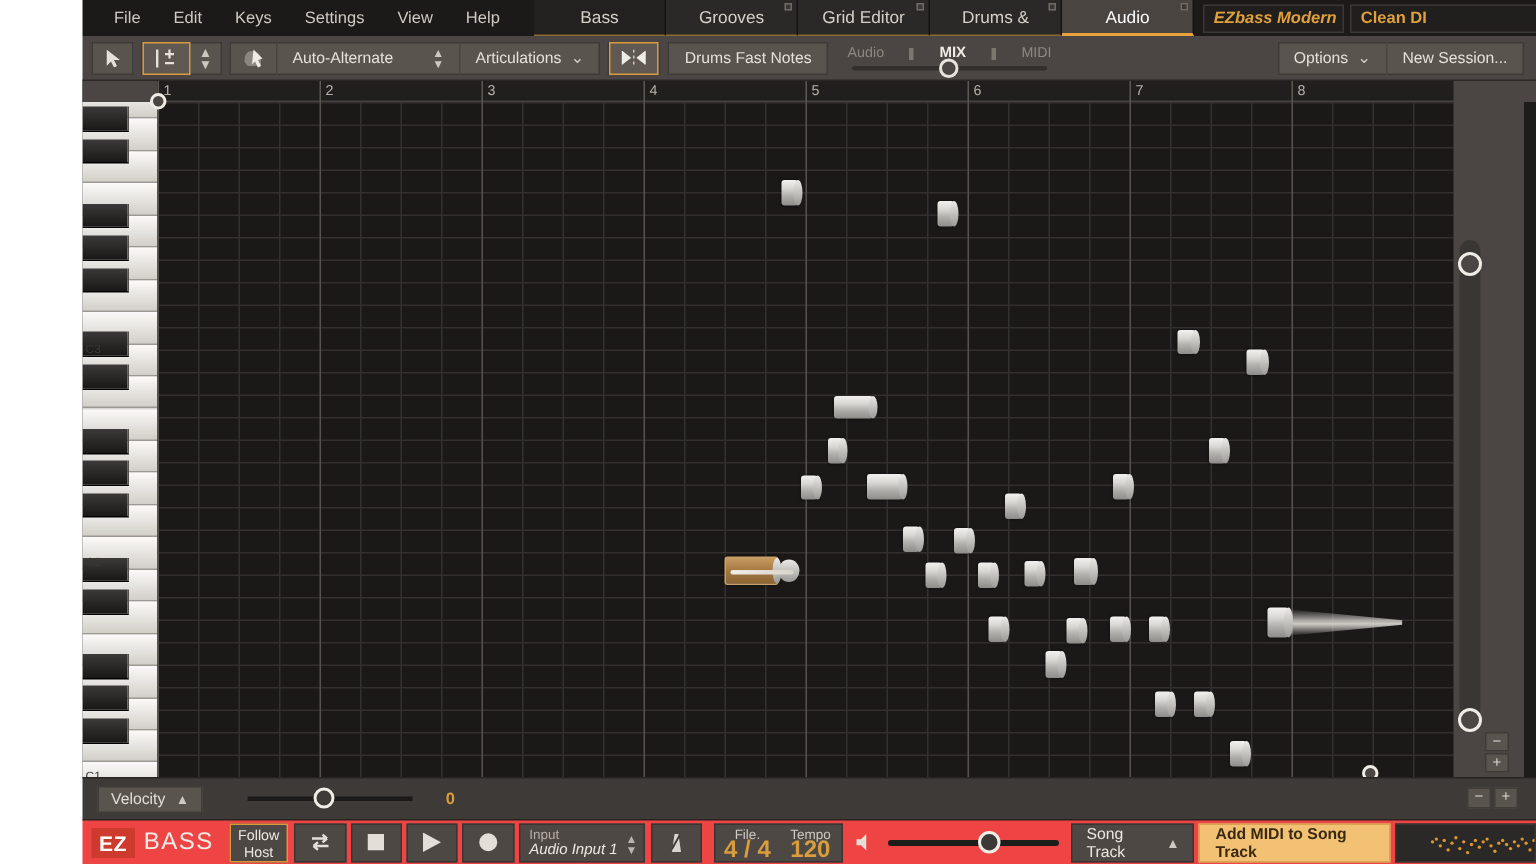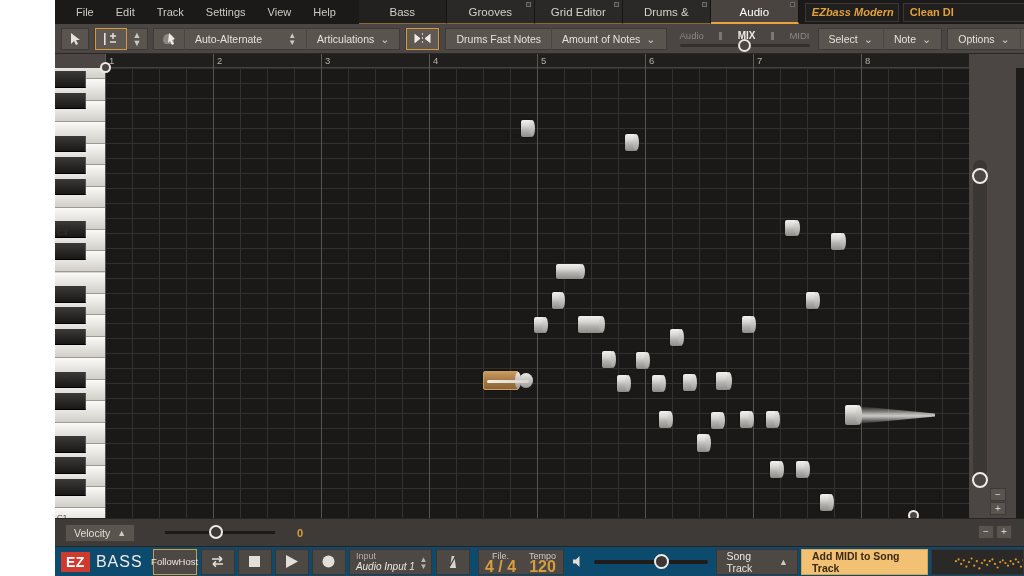--- a/index.html
+++ b/index.html
@@ -119,31 +119,31 @@
   .velknob { position:absolute; left:44px; top:-6px; width:14px; height:14px; border-radius:50%;
              background:#3e3a37; border:2px solid #efece6; }
   .velval { margin-left:22px; color:#d89e3e; font-size:11px; font-weight:bold; }
 
   .velzoom { position:absolute; right:12px; top:6px; display:flex; gap:2px; }
   .velzoom div { width:16px; height:14px; background:#5a544f; border:1px solid #403c39;
                  color:#d9d4cd; font-size:10px; line-height:12px; text-align:center; }
 
   
   .transport { position:absolute; left:55px; top:546px; width:969px; height:30px;
-               background:#0c4a6e; display:flex; align-items:center; padding:0 0 0 0;
+               background:#ef4444; display:flex; align-items:center; padding:0 0 0 0;
                border-top:1px solid #262322; }
   .logo { display:flex; align-items:center; padding:0 10px 0 6px; }
   .logo .ez { background:#cf3a2e; color:#fff; font-weight:bold; font-size:14px;
               padding:2px 5px; letter-spacing:.5px; font-family:"Liberation Sans",sans-serif; }
   .logo .bass { color:#efece7; font-size:16px; margin-left:6px; letter-spacing:1px; }
 
   .tpbtn { width:38px; height:26px; background:#4e4845; border:1px solid #393533; margin-right:3px;
            display:flex; align-items:center; justify-content:center; color:#e3ded7; }
   .follow { width:44px; height:26px; background:#4e4845; border:1px solid #d79a3a; margin-right:4px;
-            display:flex; flex-direction:row; align-items:center; justify-content:center;
+            display:flex; flex-direction:column; align-items:center; justify-content:flex-end;
             color:#ece7e0; font-size:9.5px; line-height:11px; }
   .inputsel { width:92px; height:26px; background:#4e4845; border:1px solid #393533; margin-right:4px;
               display:flex; flex-direction:column; justify-content:center; padding:0 6px; position:relative; }
   .inputsel .t1 { font-size:9px; color:#b4aea6; line-height:10px; }
   .inputsel .t2 { font-size:10px; color:#ece7e0; line-height:11px;font-style:italic; }
   .inputsel .sp { position:absolute; right:4px; top:6px; font-size:8px; line-height:7px; color:#b9b3ab; text-align:center;}
 
   .sigbox { height:26px; background:#4e4845; border:1px solid #393533; display:flex; margin-right:8px; }
   .sigcell { width:42px; display:flex; flex-direction:column; align-items:center; justify-content:center; }
   .sigcell .lab { font-size:9px; color:#cfc9c2; line-height:10px; }
@@ -165,21 +165,21 @@
 </style>
 </head>
 <body>
 
 <div id="app">
 
   <div class="menubar">
     <div class="menu-items">
       <div class="menu-item">File</div>
       <div class="menu-item">Edit</div>
-      <div class="menu-item">Track</div>
+      <div class="menu-item">Keys</div>
       <div class="menu-item">Settings</div>
       <div class="menu-item">View</div>
       <div class="menu-item">Help</div>
     </div>
 
     <div class="tabs">
       <div class="tab plain">
         <span>Bass</span>
       </div>
       <div class="tab">
@@ -264,42 +264,37 @@
             <path d="M1 1 L1 10 M6 5.5 L1.5 2 L1.5 9 Z" stroke="#efece7" fill="#efece7" stroke-width="1"></path>
             <path d="M8.5 0 L8.5 11" stroke="#cfc9c1" stroke-width="1" stroke-dasharray="2,2"></path>
             <path d="M16 1 L16 10 M11 5.5 L15.5 2 L15.5 9 Z" stroke="#efece7" fill="#efece7" stroke-width="1"></path>
           </svg>
         </span>
       </div>
     </div>
 
     <div class="tgroup">
       <div class="tbtn wide">Drums Fast Notes</div>
-      <div class="tbtn wide tdrop">Amount of Notes</div>
     </div>
 
     <div class="mixgroup">
       <div class="mixlabels">
         <span>Audio</span>
         <span class="mixtick"></span>
         <span class="on">MIX</span>
         <span class="mixtick"></span>
         <span>MIDI</span>
       </div>
       <div class="mixtrack">
         <div class="mixknob"></div>
       </div>
     </div>
 
     <div class="spacer"></div>
 
-    <div class="tgroup">
-      <div class="tbtn wide tdrop">Select</div>
-      <div class="tbtn wide tdrop">Note</div>
-    </div>
     <div class="tgroup" style="margin-right:2px">
       <div class="tbtn wide tdrop">Options</div>
       <div class="tbtn wide">New Session...</div>
     </div>
   </div>
 
   <div class="editor">
 
     <div class="rulerleft"></div>
     <div class="ruler" id="ruler">

